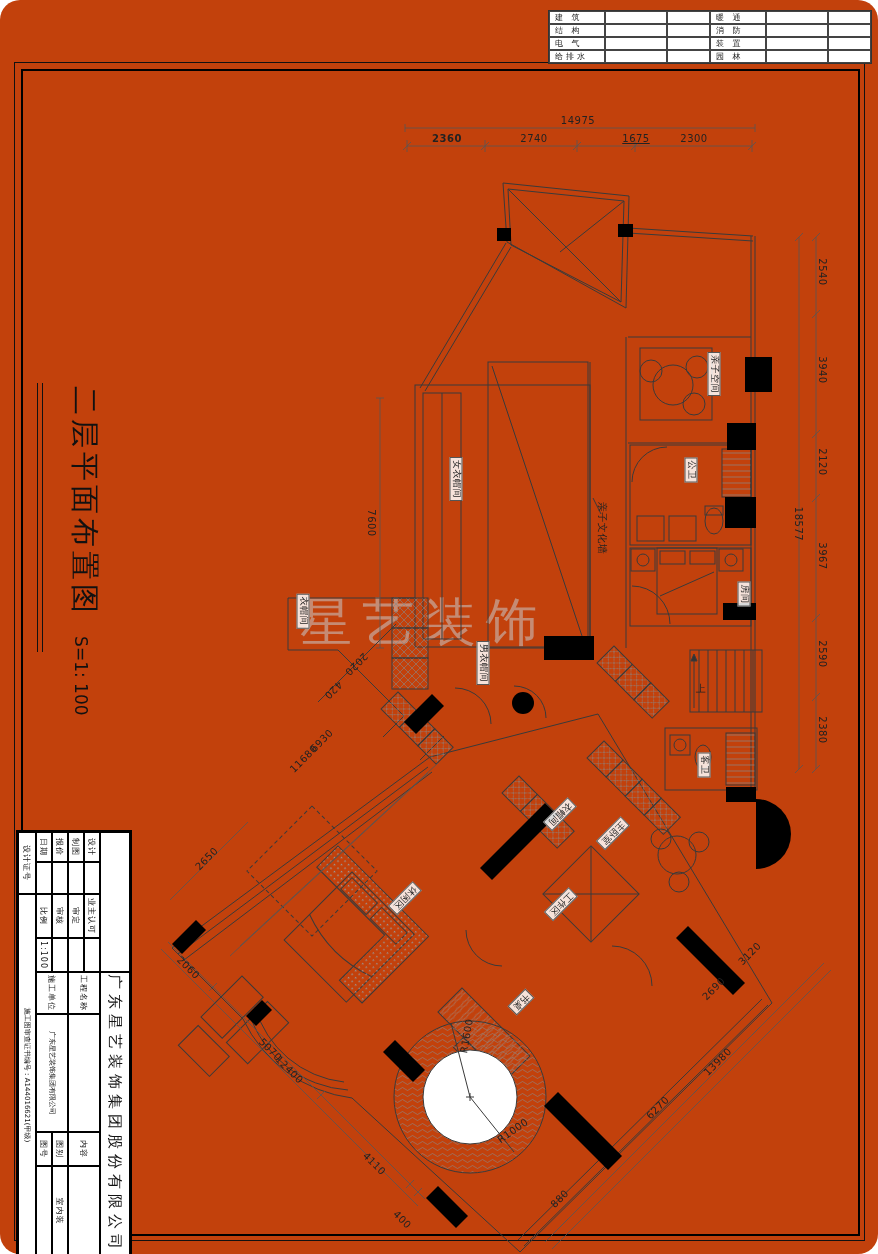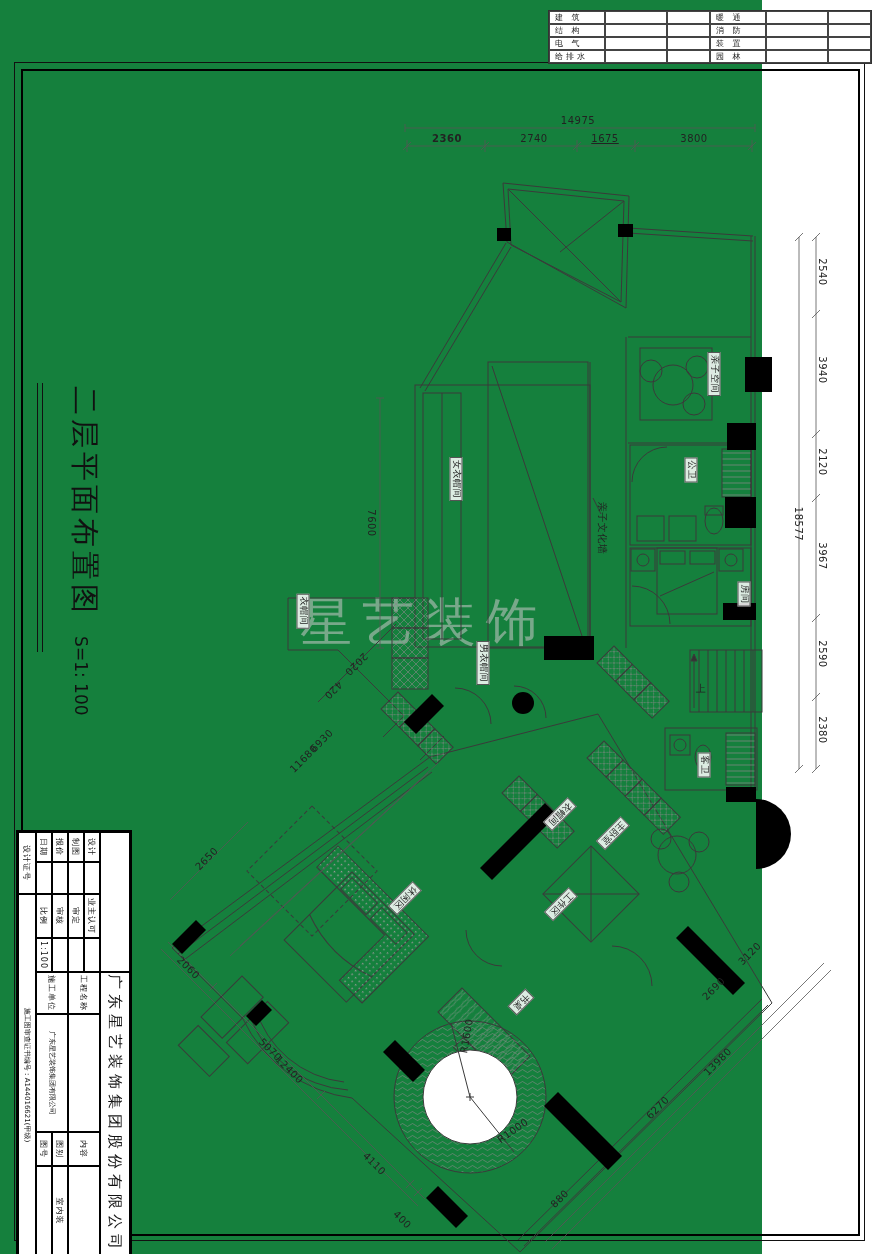--- a/index.html
+++ b/index.html
@@ -1,17 +1,17 @@
 <!DOCTYPE html>
 <html><head>
 <meta charset="utf-8">
 <style>
   html,body{margin:0;padding:0;background:#fff;width:878px;height:1254px;overflow:hidden;
     font-family:"DejaVu Sans",sans-serif;}
-  #sheet{position:relative;width:762px;height:1254px;background:#15803d;}
+  #sheet{position:relative;width:878px;height:1254px;background:#c2410c;border-radius:20px;}
   
   .frame-outer{position:absolute;left:14px;top:62px;width:849px;height:1177px;border:1px solid #111;}
   .frame-inner{position:absolute;left:21px;top:69px;width:835px;height:1163px;border:2px solid #000;}
   
   .disc{position:absolute;left:548px;top:10px;width:322px;display:grid;
     grid-template-columns:56px 62px 43px 56px 62px 43px;border:1px solid #333;background:#fff;}
   .disc .cell{border:1px solid #444;height:11px;font-size:8px;line-height:11px;
     padding-left:5px;letter-spacing:3px;color:#222;overflow:hidden;}
   
   .side-title{position:absolute;left:104px;top:386px;width:262px;height:52px;
@@ -299,22 +299,22 @@
   <div style="grid-column:8;grid-row:5;"></div>
 
   <div class="lab" style="grid-column:1/3;grid-row:6;">设计证号</div>
   <div class="small" style="grid-column:3/9;grid-row:6;">施工图审查证书编号：A144016621(甲级)</div>
 </div>
 
 <div id="ann-layer">
       <div class="ann" style="left: 578px; top: 121px; --r: 0deg;">14975</div>
       <div class="ann" style="left: 447px; top: 139px; font-weight: bold; --r: 0deg;">2360</div>
       <div class="ann" style="left: 534px; top: 139px; --r: 0deg;">2740</div>
-      <div class="ann" style="left: 605px; top: 139px; text-decoration: underline; --r: 0deg;">1675</div>
-      <div class="ann" style="left: 694px; top: 139px; --r: 0deg;">3800</div>
+      <div class="ann" style="left: 636px; top: 139px; text-decoration: underline; --r: 0deg;">1675</div>
+      <div class="ann" style="left: 694px; top: 139px; --r: 0deg;">2300</div>
       <div class="ann" style="left: 822px; top: 272px; --r: 90deg;">2540</div>
       <div class="ann" style="left: 822px; top: 370px; --r: 90deg;">3940</div>
       <div class="ann" style="left: 822px; top: 462px; --r: 90deg;">2120</div>
       <div class="ann" style="left: 798px; top: 524px; --r: 90deg;">18577</div>
       <div class="ann" style="left: 822px; top: 556px; --r: 90deg;">3967</div>
       <div class="ann" style="left: 822px; top: 654px; --r: 90deg;">2590</div>
       <div class="ann" style="left: 822px; top: 730px; --r: 90deg;">2380</div>
       <div class="ann" style="left: 371px; top: 523px; --r: 90deg;">7600</div>
       <div class="ann" style="left: 356px; top: 664px; --r: 135deg;">2020</div>
       <div class="ann" style="left: 333px; top: 690px; --r: 135deg;">420</div>

